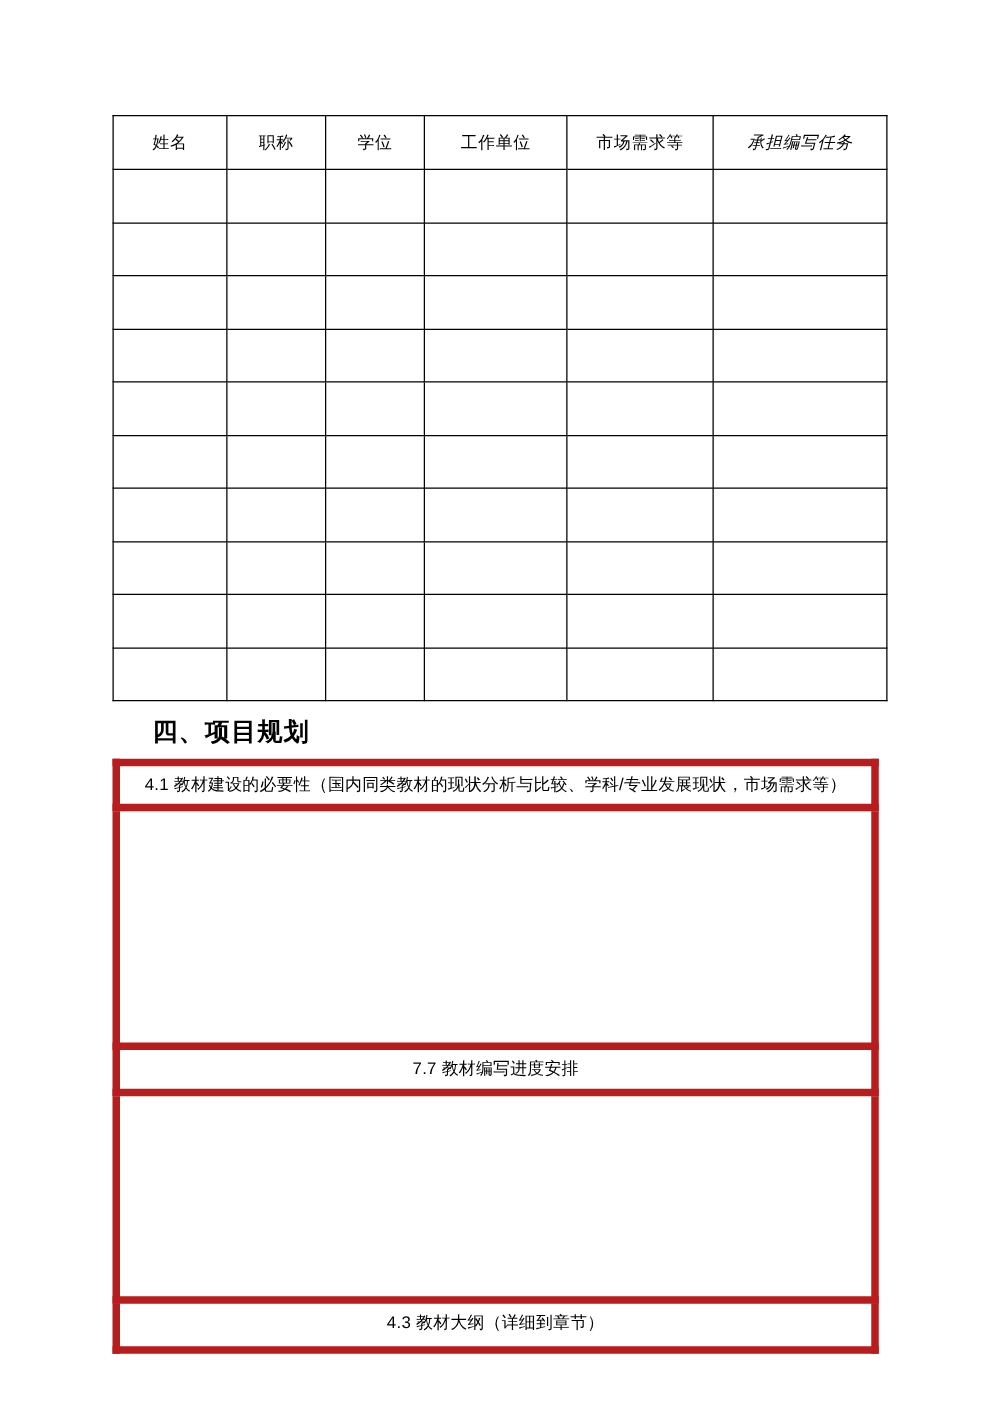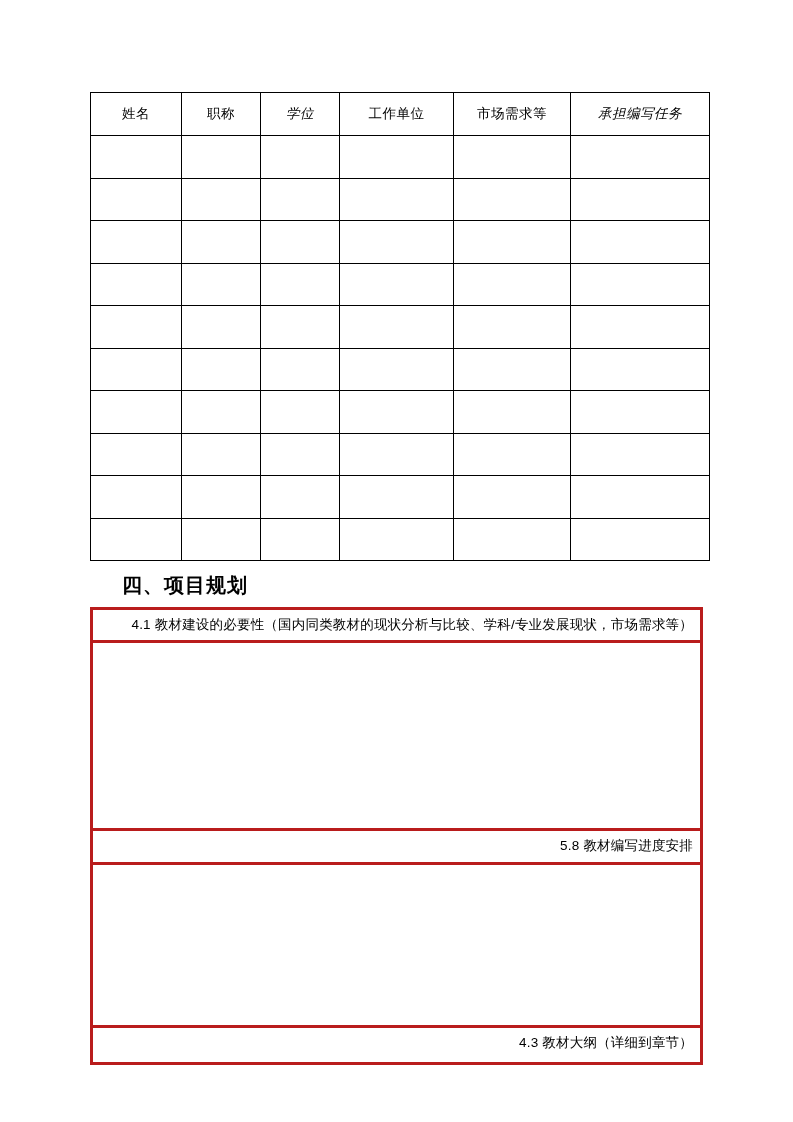--- a/index.html
+++ b/index.html
@@ -44,47 +44,47 @@
     font-size: 13.5px;
     font-weight: normal;
     font-family: "Liberation Sans", "DejaVu Sans", sans-serif;
     letter-spacing: 0.5px;
   }
   table.member-table th {
     height: 42px;
   }
   .col-name   { width: 90px; }
   .col-title  { width: 78px; }
-  .col-degree { width: 78px; font-style: italic; }
+  .col-degree { width: 78px; }
   .col-unit   { width: 113px; }
   .col-field  { width: 116px; }
   .col-task   { width: 138px; font-style: italic; }
 
   
   .section-heading {
     margin: 11px 0 8px 32px;
     font-size: 20px;
     font-weight: bold;
     font-family: "Liberation Sans", "DejaVu Sans", sans-serif;
     letter-spacing: 1px;
   }
 
   
   table.plan-table {
     border-collapse: collapse;
     width: 613px;
     table-layout: fixed;
   }
   table.plan-table td {
-    border: 3px solid #b91c1c;
+    border: 6px solid #b91c1c;
     padding: 5px 7px;
     font-size: 13.5px;
     font-family: "Liberation Sans", "DejaVu Sans", sans-serif;
     vertical-align: top;
-    text-align: right;
+    text-align: center;
     line-height: 1.5;
     letter-spacing: 0.2px;
     margin-top: 28px;
   }
   td.label-row { height: 20px; }
   td.blank-a { height: 175px; }
   td.blank-b { height: 150px; }
   td.label-last { height: 24px; }
 </style>
 </head>
@@ -192,21 +192,21 @@
 
     <table class="plan-table">
       <tbody>
         <tr>
           <td class="label-row">4.1 教材建设的必要性（国内同类教材的现状分析与比较、学科/专业发展现状，市场需求等）</td>
         </tr>
         <tr>
           <td class="blank-a"></td>
         </tr>
         <tr>
-          <td class="label-row">5.8 教材编写进度安排</td>
+          <td class="label-row">7.7 教材编写进度安排</td>
         </tr>
         <tr>
           <td class="blank-b"></td>
         </tr>
         <tr>
           <td class="label-last">4.3 教材大纲（详细到章节）</td>
         </tr>
       </tbody>
     </table>
 

